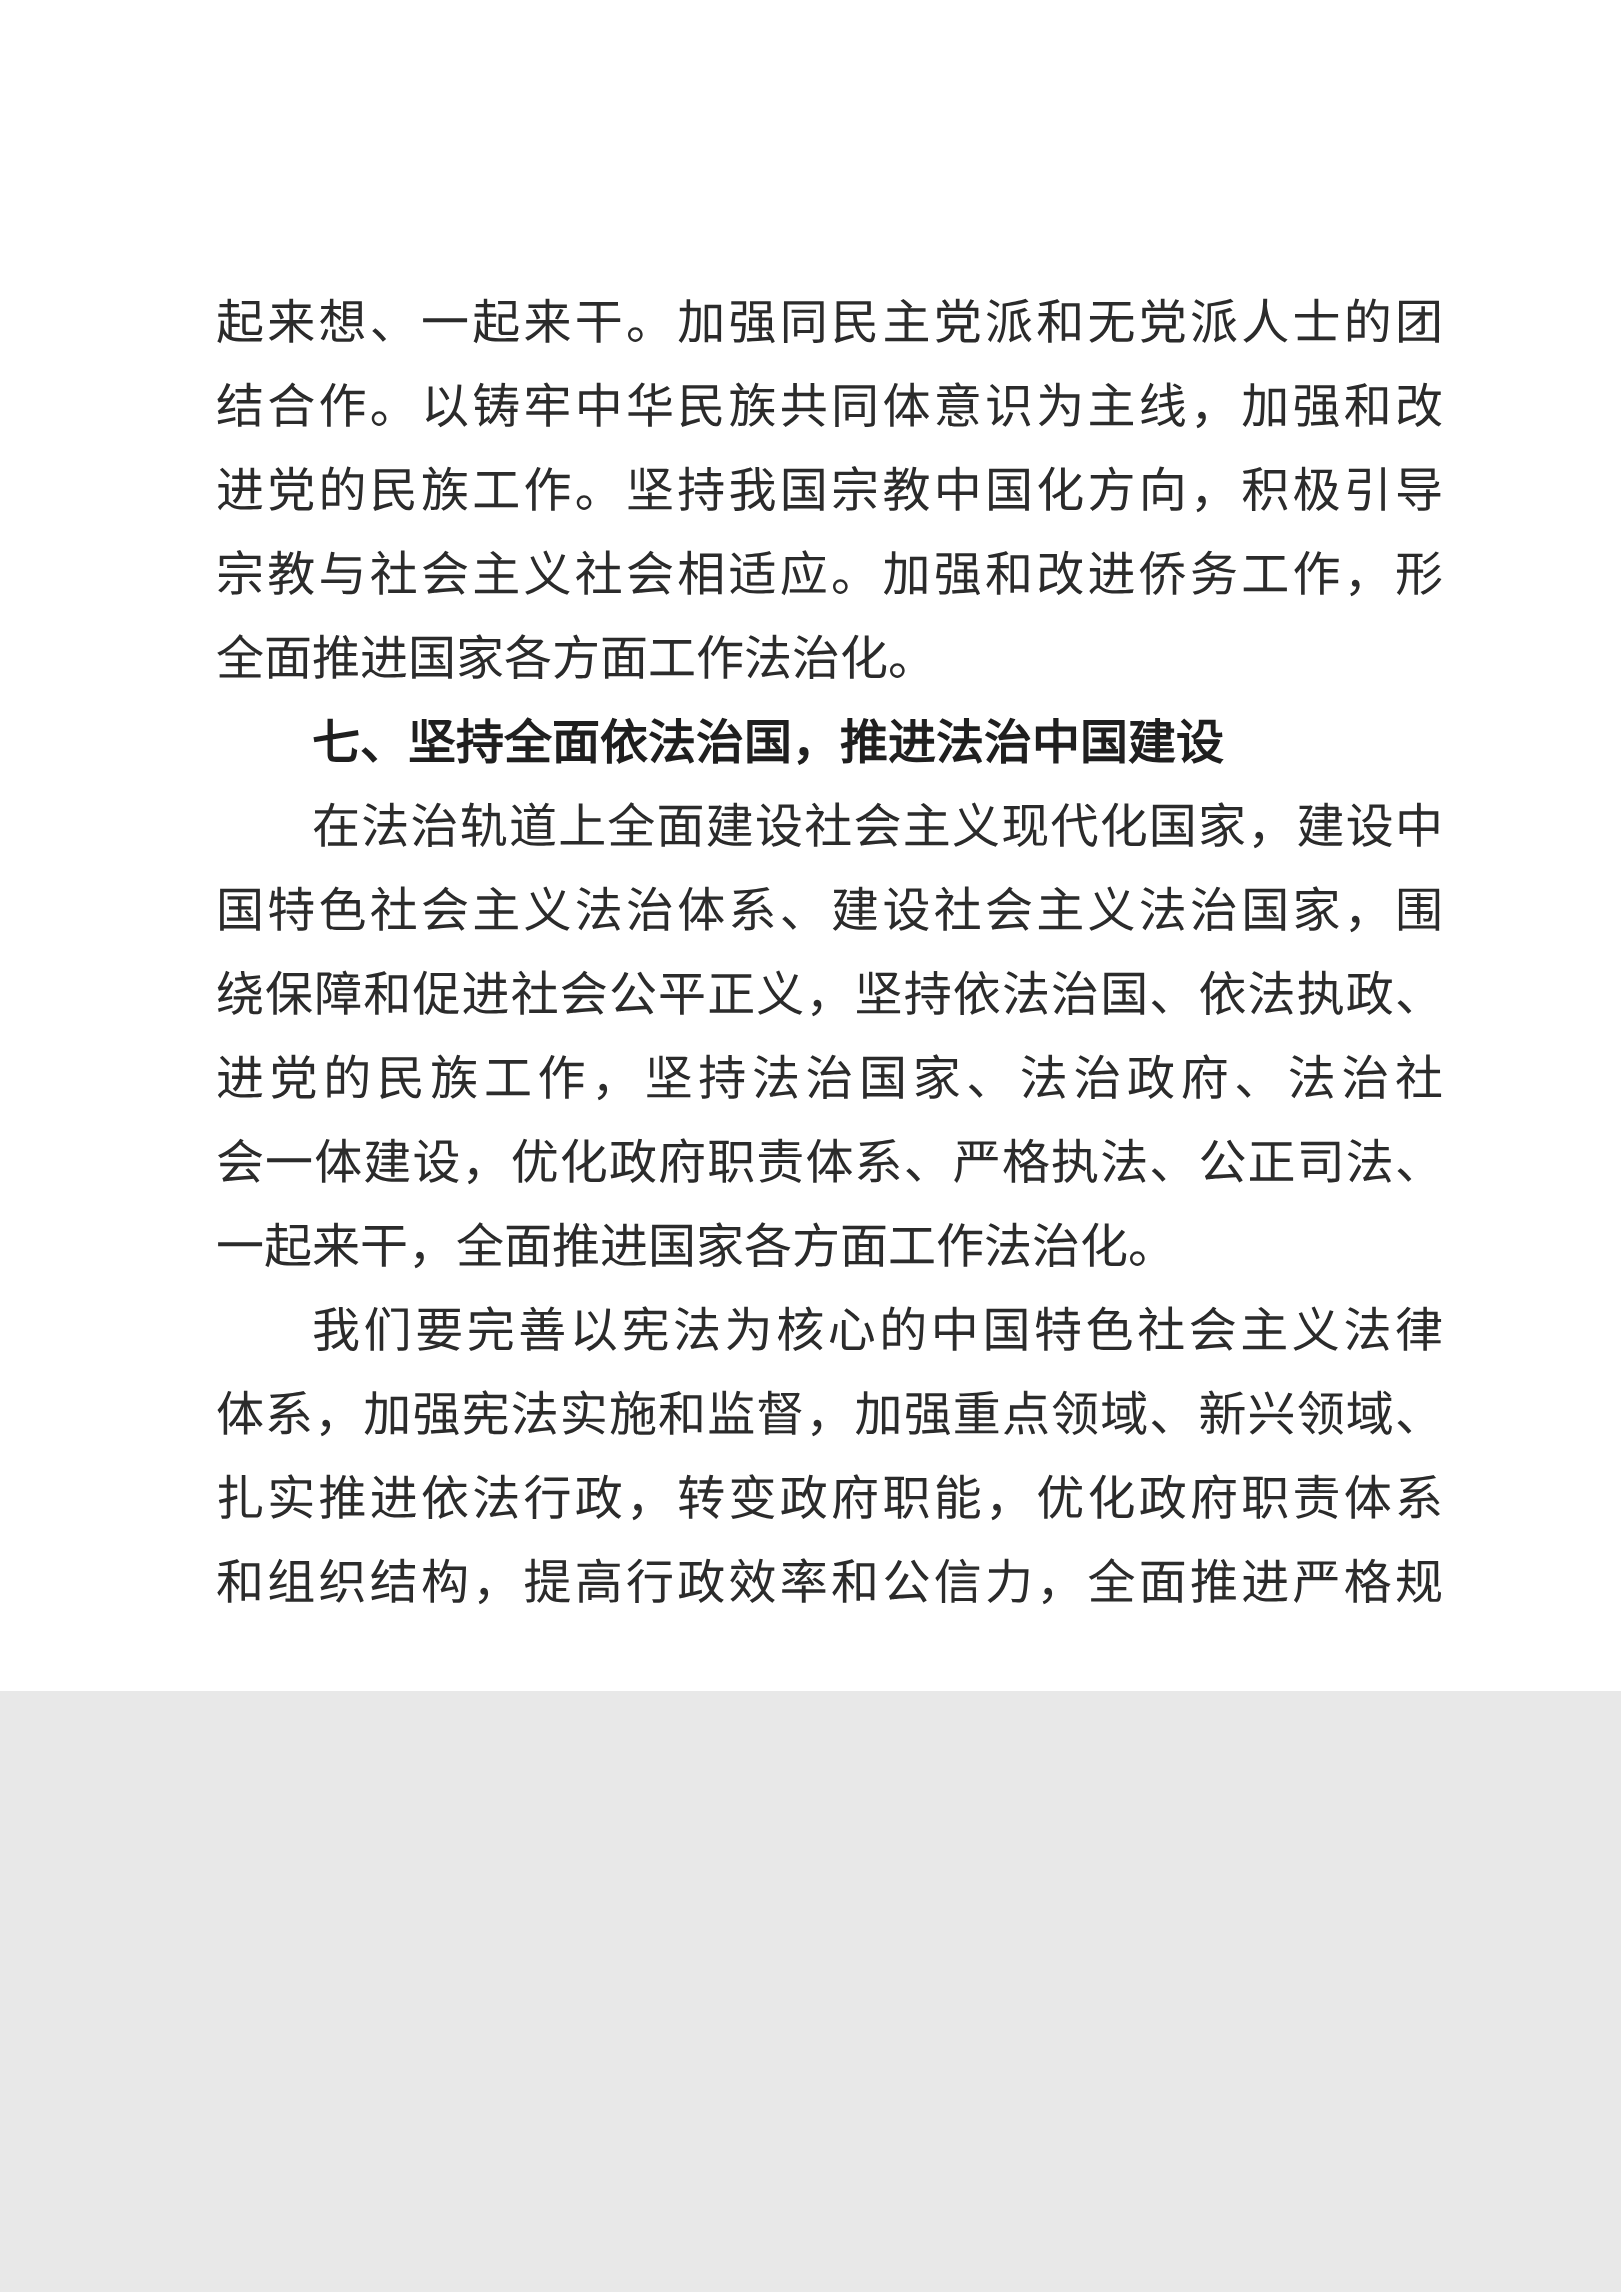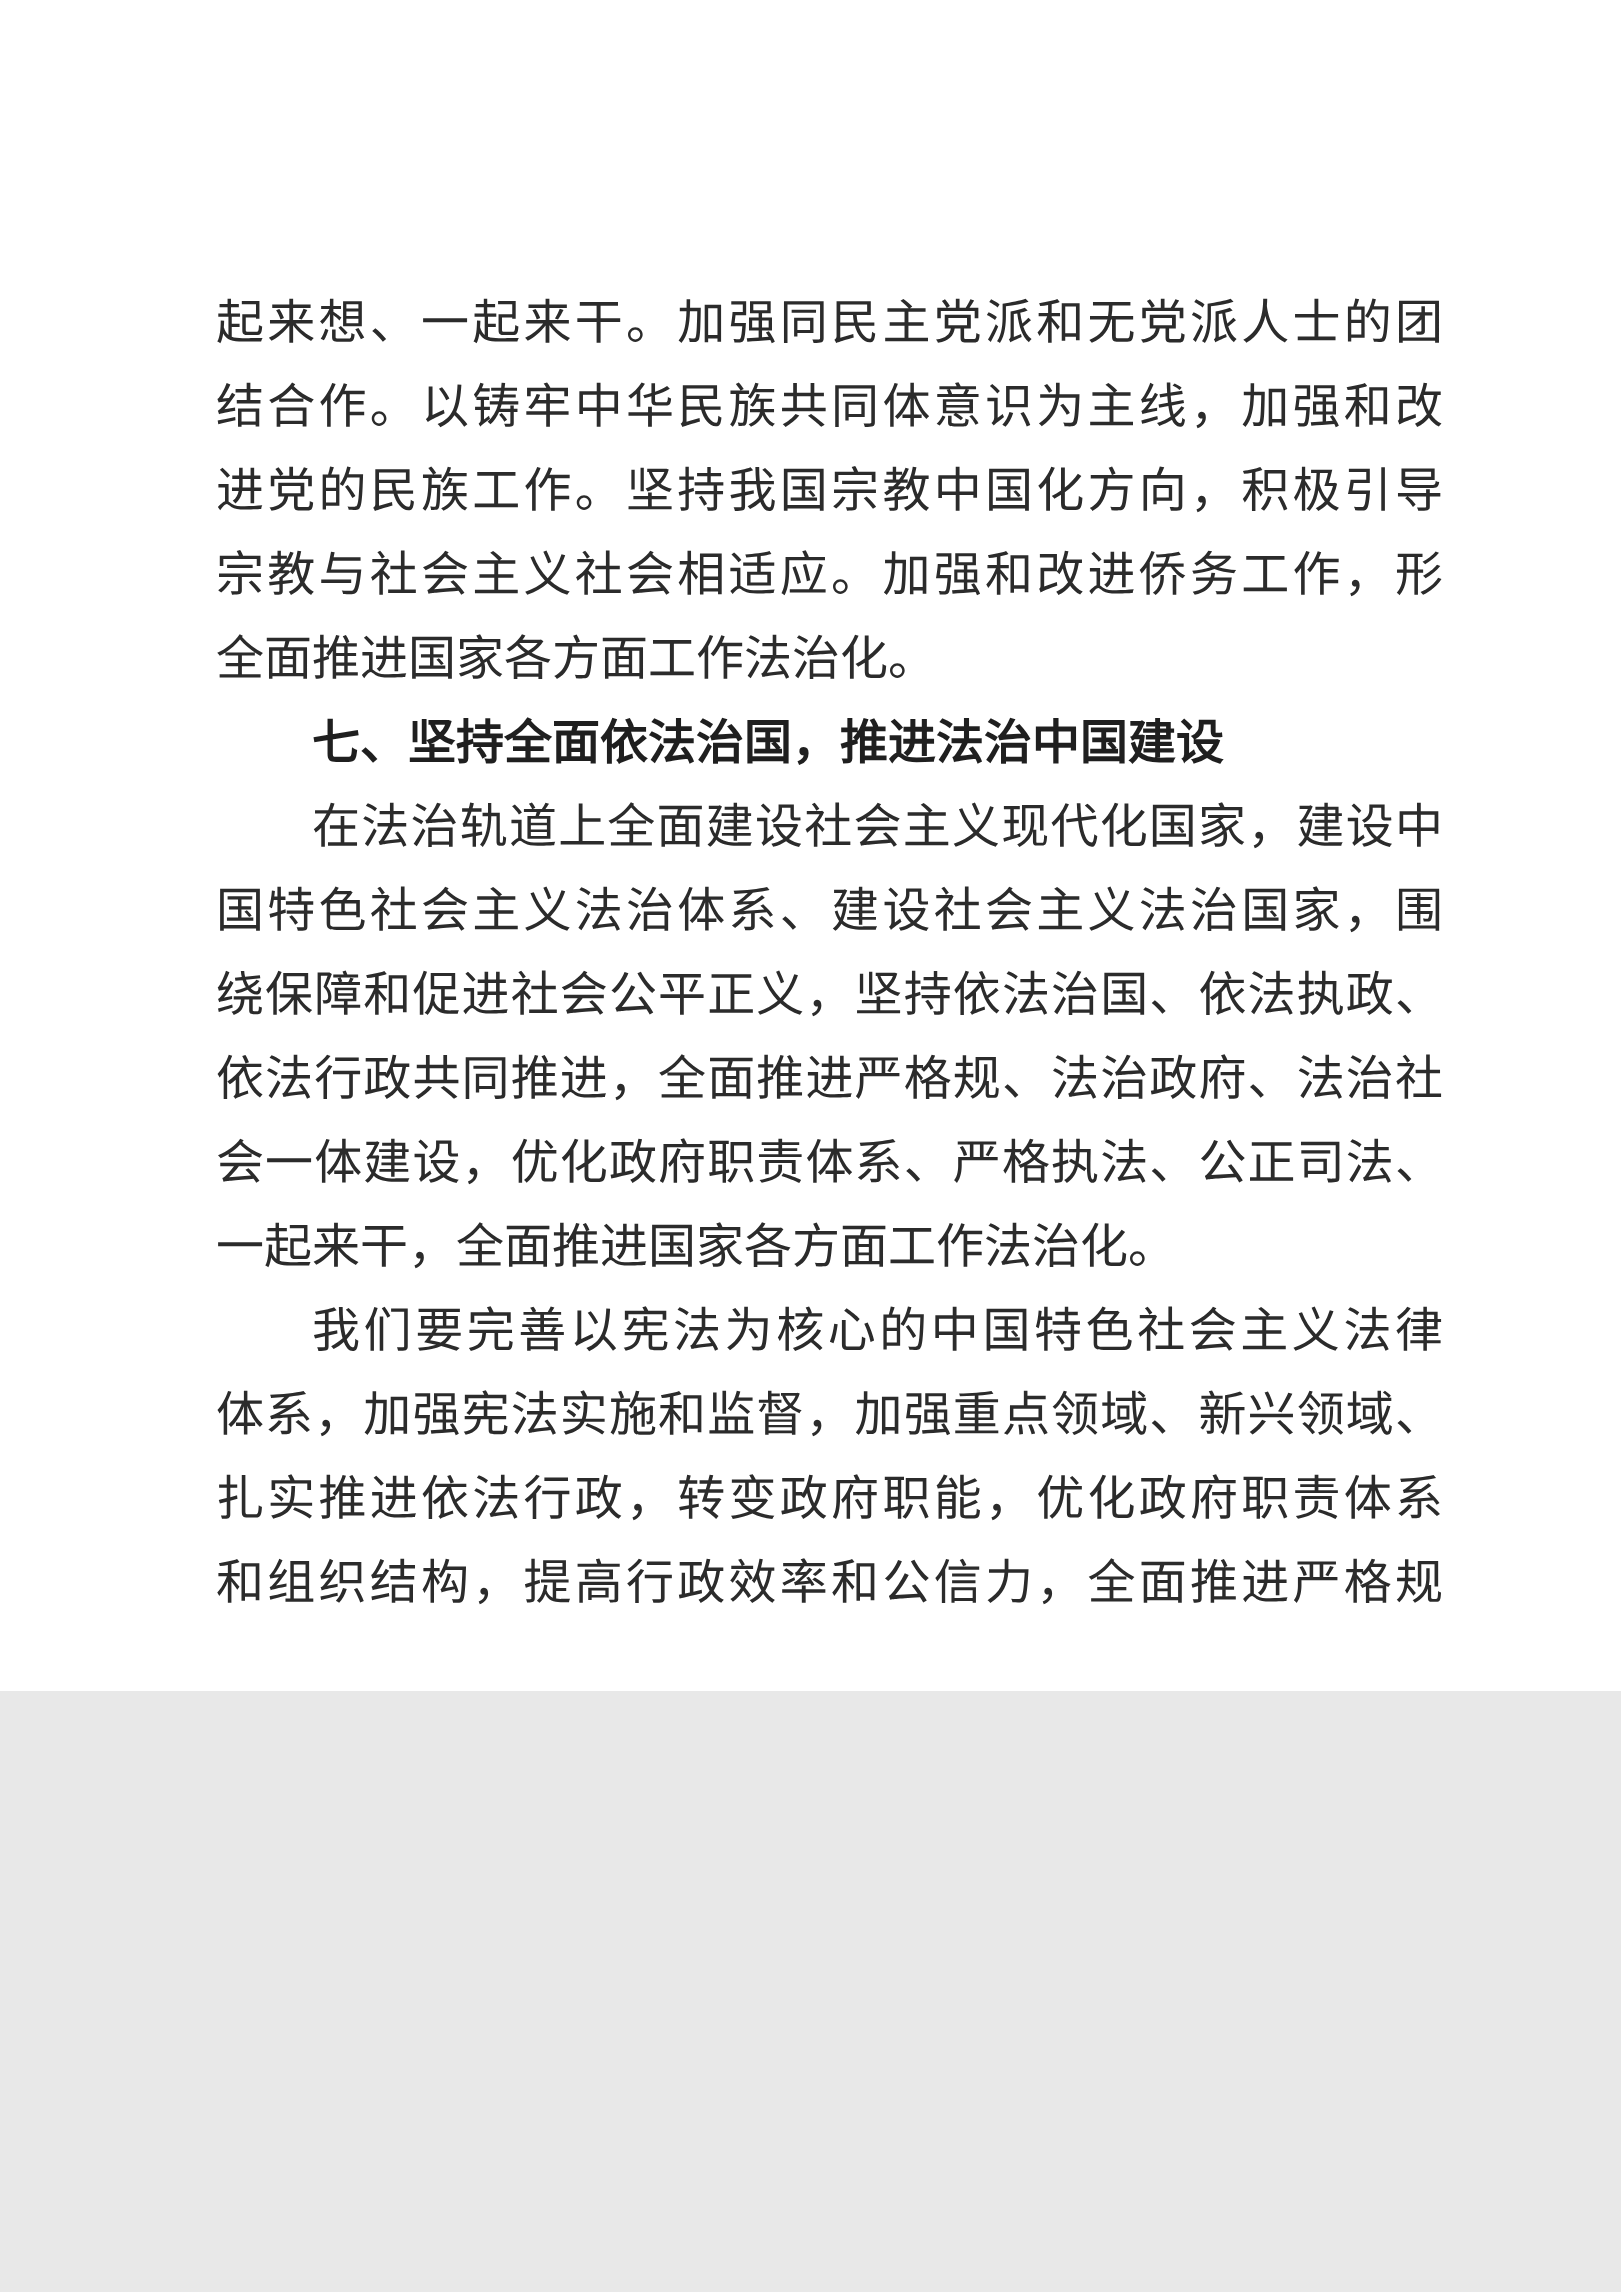--- a/index.html
+++ b/index.html
@@ -73,21 +73,21 @@
       <div class="ln short">全面推进国家各方面工作法治化。</div>
     </div>
 
     <div class="ln heading indent">七、坚持全面依法治国，推进法治中国建设</div>
 
 
     <div class="para">
       <div class="ln indent">在法治轨道上全面建设社会主义现代化国家，建设中</div>
       <div class="ln">国特色社会主义法治体系、建设社会主义法治国家，围</div>
       <div class="ln">绕保障和促进社会公平正义，坚持依法治国、依法执政、</div>
-      <div class="ln">依法行政共同推进，全面推进严格规、法治政府、法治社</div>
+      <div class="ln">进党的民族工作，坚持法治国家、法治政府、法治社</div>
       <div class="ln">会一体建设，优化政府职责体系、严格执法、公正司法、</div>
       <div class="ln short">一起来干，全面推进国家各方面工作法治化。</div>
     </div>
 
     <div class="para">
       <div class="ln indent">我们要完善以宪法为核心的中国特色社会主义法律</div>
       <div class="ln">体系，加强宪法实施和监督，加强重点领域、新兴领域、</div>
       <div class="ln">扎实推进依法行政，转变政府职能，优化政府职责体系</div>
       <div class="ln">和组织结构，提高行政效率和公信力，全面推进严格规</div>
     </div>

